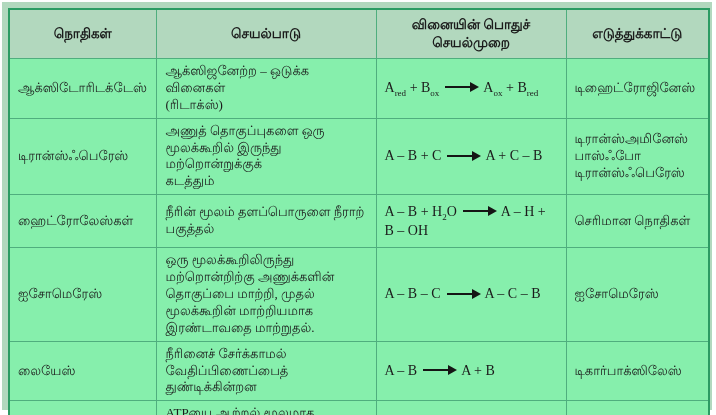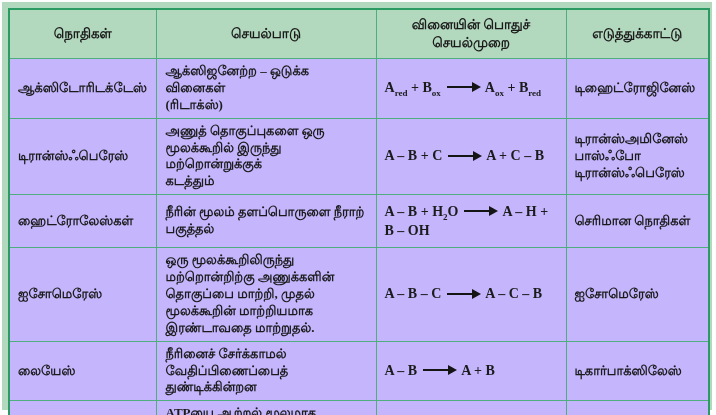--- a/index.html
+++ b/index.html
@@ -27,21 +27,21 @@
   }
   th{
     background:#b2d8be;
     font-weight:bold;
     text-align:center;
     font-size:13.5px;
     white-space:pre-line;
     height:44px;
     padding:2px 4px;
   }
-  td{background:#c4b5fd;font-weight:bold;}
+  td{background:#86efac;}
   td.cell-enzyme{padding:2px 4px 2px 8px;}
   td.cell-function{padding:4px 6px 4px 9px;white-space:pre-line;}
   td.cell-reaction{
     padding:2px 2px 2px 8px;
     font-size:14px;
     white-space:nowrap;
   }
   td.cell-reaction sub{font-size:9px;line-height:1;text-align:right;}
   td.cell-example{padding:2px 4px 2px 8px;white-space:pre-line;}
   .rx-arrow{

